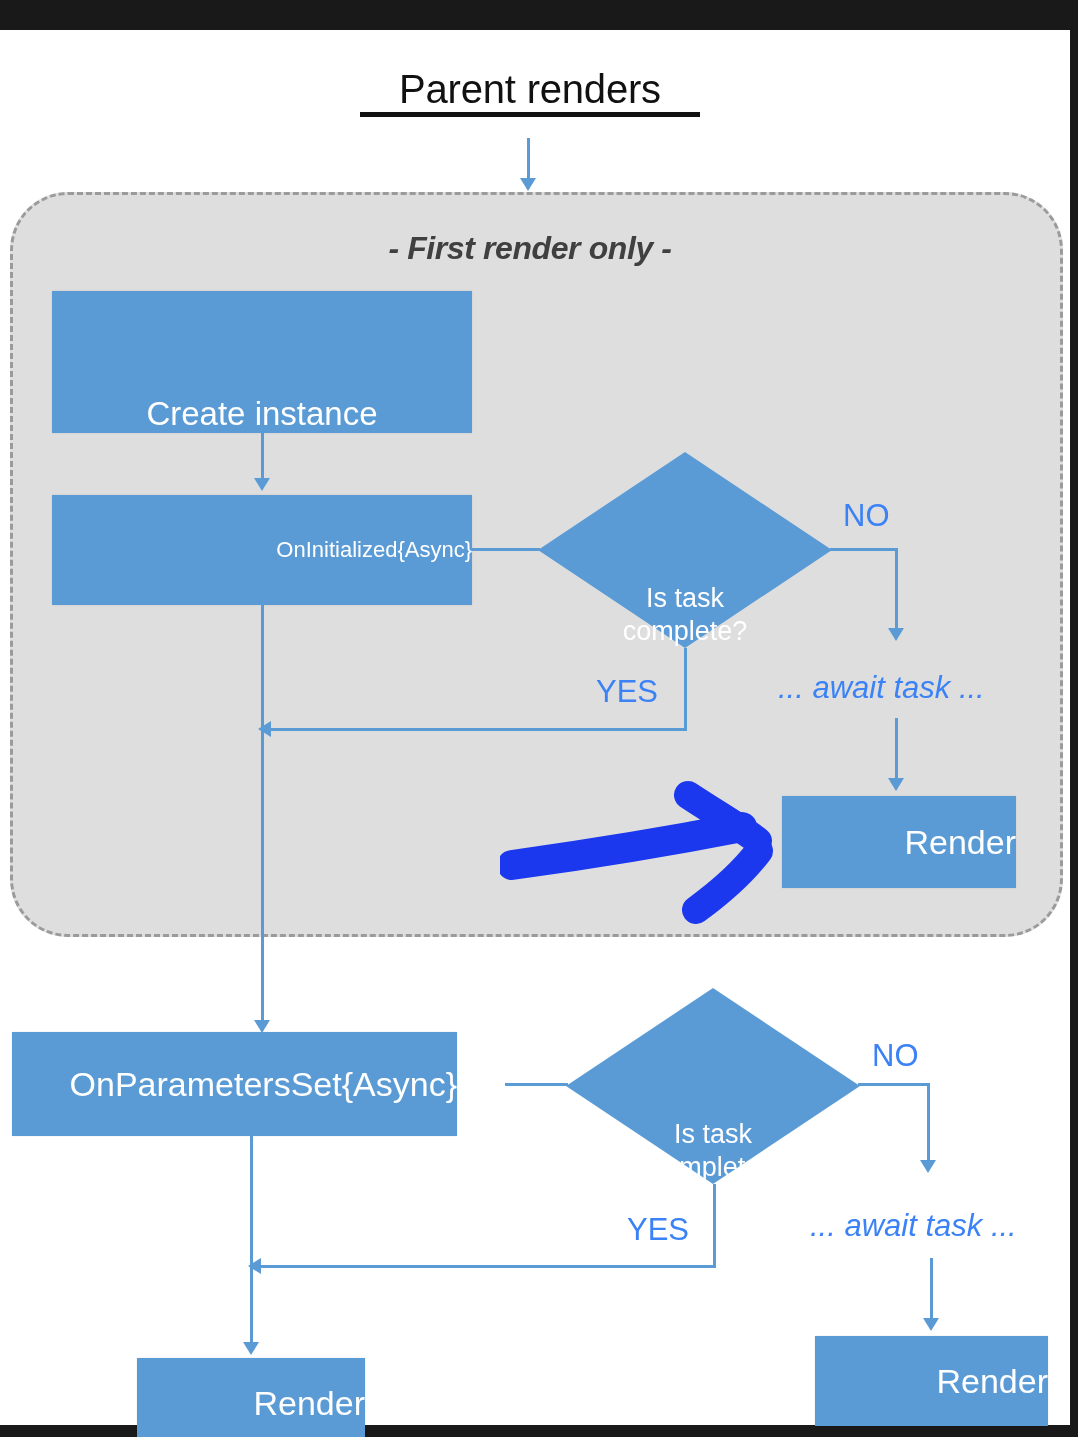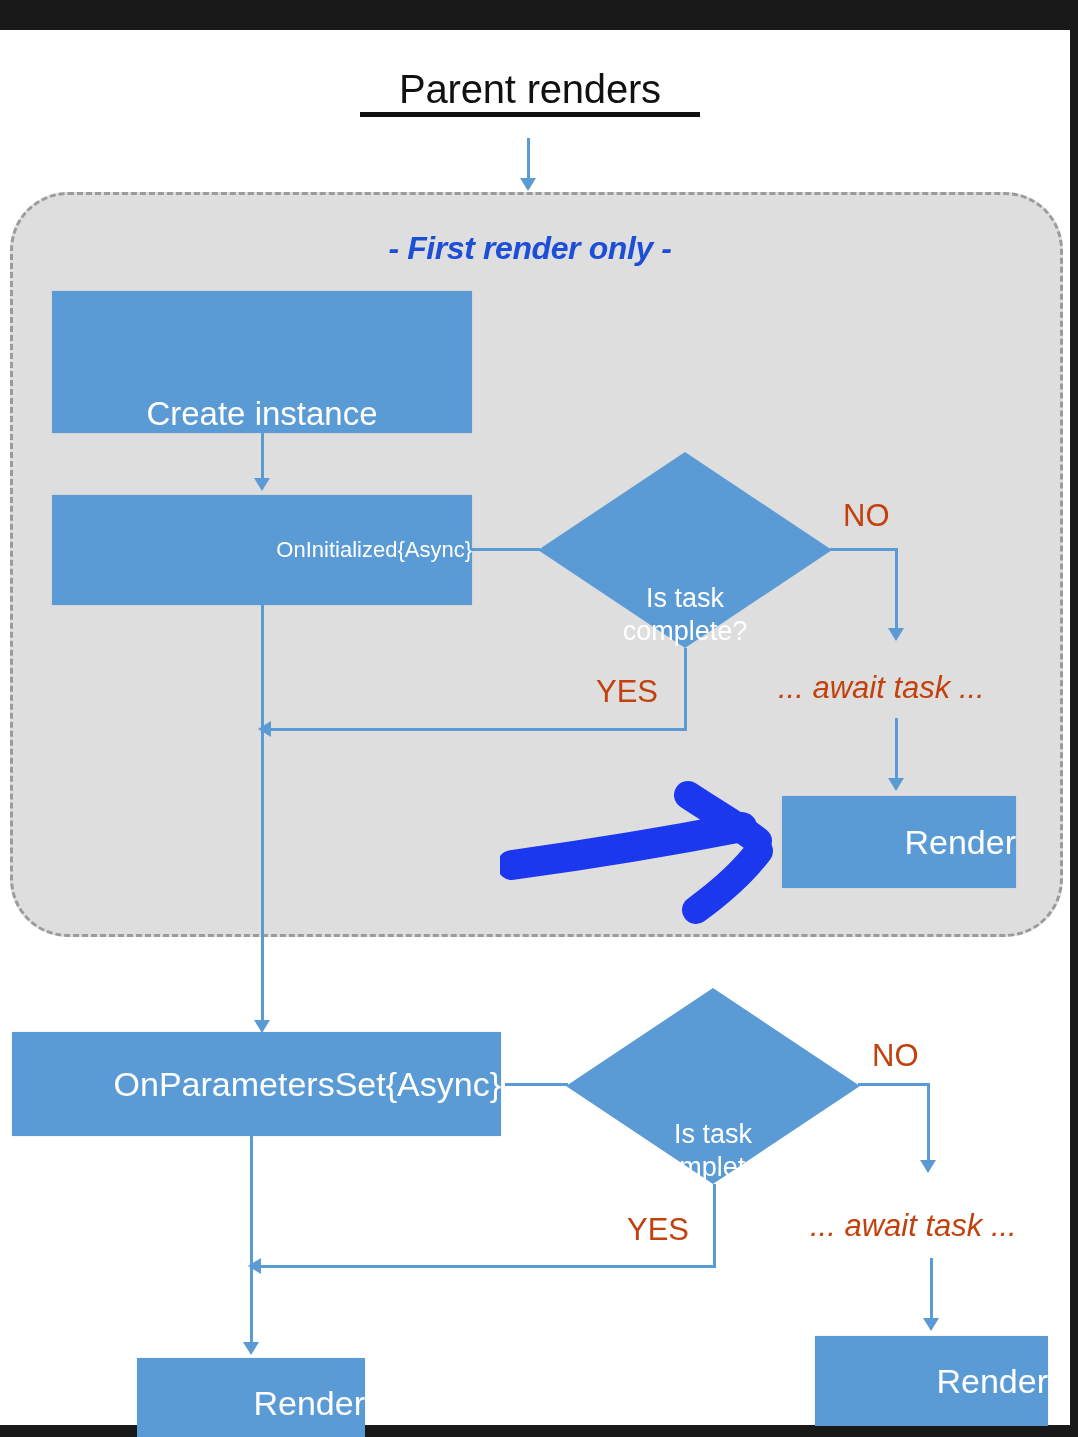--- a/index.html
+++ b/index.html
@@ -41,21 +41,21 @@
   }
   .panel-title {
     position: absolute;
     left: 230px;
     top: 200px;
     width: 600px;
     text-align: center;
     font-size: 32px;
     font-weight: bold;
     font-style: italic;
-    color: #1d4ed8;
+    color: #404040;
     letter-spacing: -0.4px;
   }
   
   .panel {
     position: absolute;
     left: 10px;
     top: 162px;
     width: 1053px;
     height: 745px;
     background: #dedede;
@@ -95,21 +95,21 @@
     justify-content: flex-end;
     color: #ffffff;
     font-size: 27px;
     line-height: 1.22;
     text-align: center;
     pointer-events: none;
   }
   
   .plain {
     position: absolute;
-    color: #c2410c;
+    color: #3b82f6;
     white-space: nowrap;
   }
   .lbl-no { font-size: 31px; }
   .lbl-yes { font-size: 31px; }
   .lbl-await { font-size: 31px; font-style: italic; }
   
   .vline {
     position: absolute;
     width: 3px;
     background: #5b9bd5;
@@ -204,21 +204,21 @@
     <div class="arrow-down" style="left:254px; top:990px;"></div>
 
     <svg class="annot-arrow" viewBox="0 0 280 150">
       <g stroke="#1b38ee" stroke-linecap="round" stroke-linejoin="round" fill="none">
         <path d="M12 90 C 70 82, 150 70, 242 52" stroke-width="30"></path>
         <path d="M188 20 C 215 38, 240 52, 258 66" stroke-width="28"></path>
         <path d="M196 135 C 222 116, 244 96, 259 76" stroke-width="28"></path>
       </g>
     </svg>
 
-    <div class="box" style="left:12px; top:1002px; width:489px; height:104px; font-size:34px;">
+    <div class="box" style="left:12px; top:1002px; width:445px; height:104px; font-size:34px;">
       <span>OnParametersSet{Async}</span>
     </div>
 
     <div class="hline" style="left:505px; top:1053px; width:63px;"></div>
 
     <div class="diamond-wrap" style="left:566px; top:958px; width:294px; height:196px;">
       <svg class="diamond-shape" viewBox="0 0 294 196" preserveAspectRatio="none">
         <polygon points="147,0 294,98 147,196 0,98" fill="#5b9bd5"></polygon>
       </svg>
       <div class="diamond-label">

